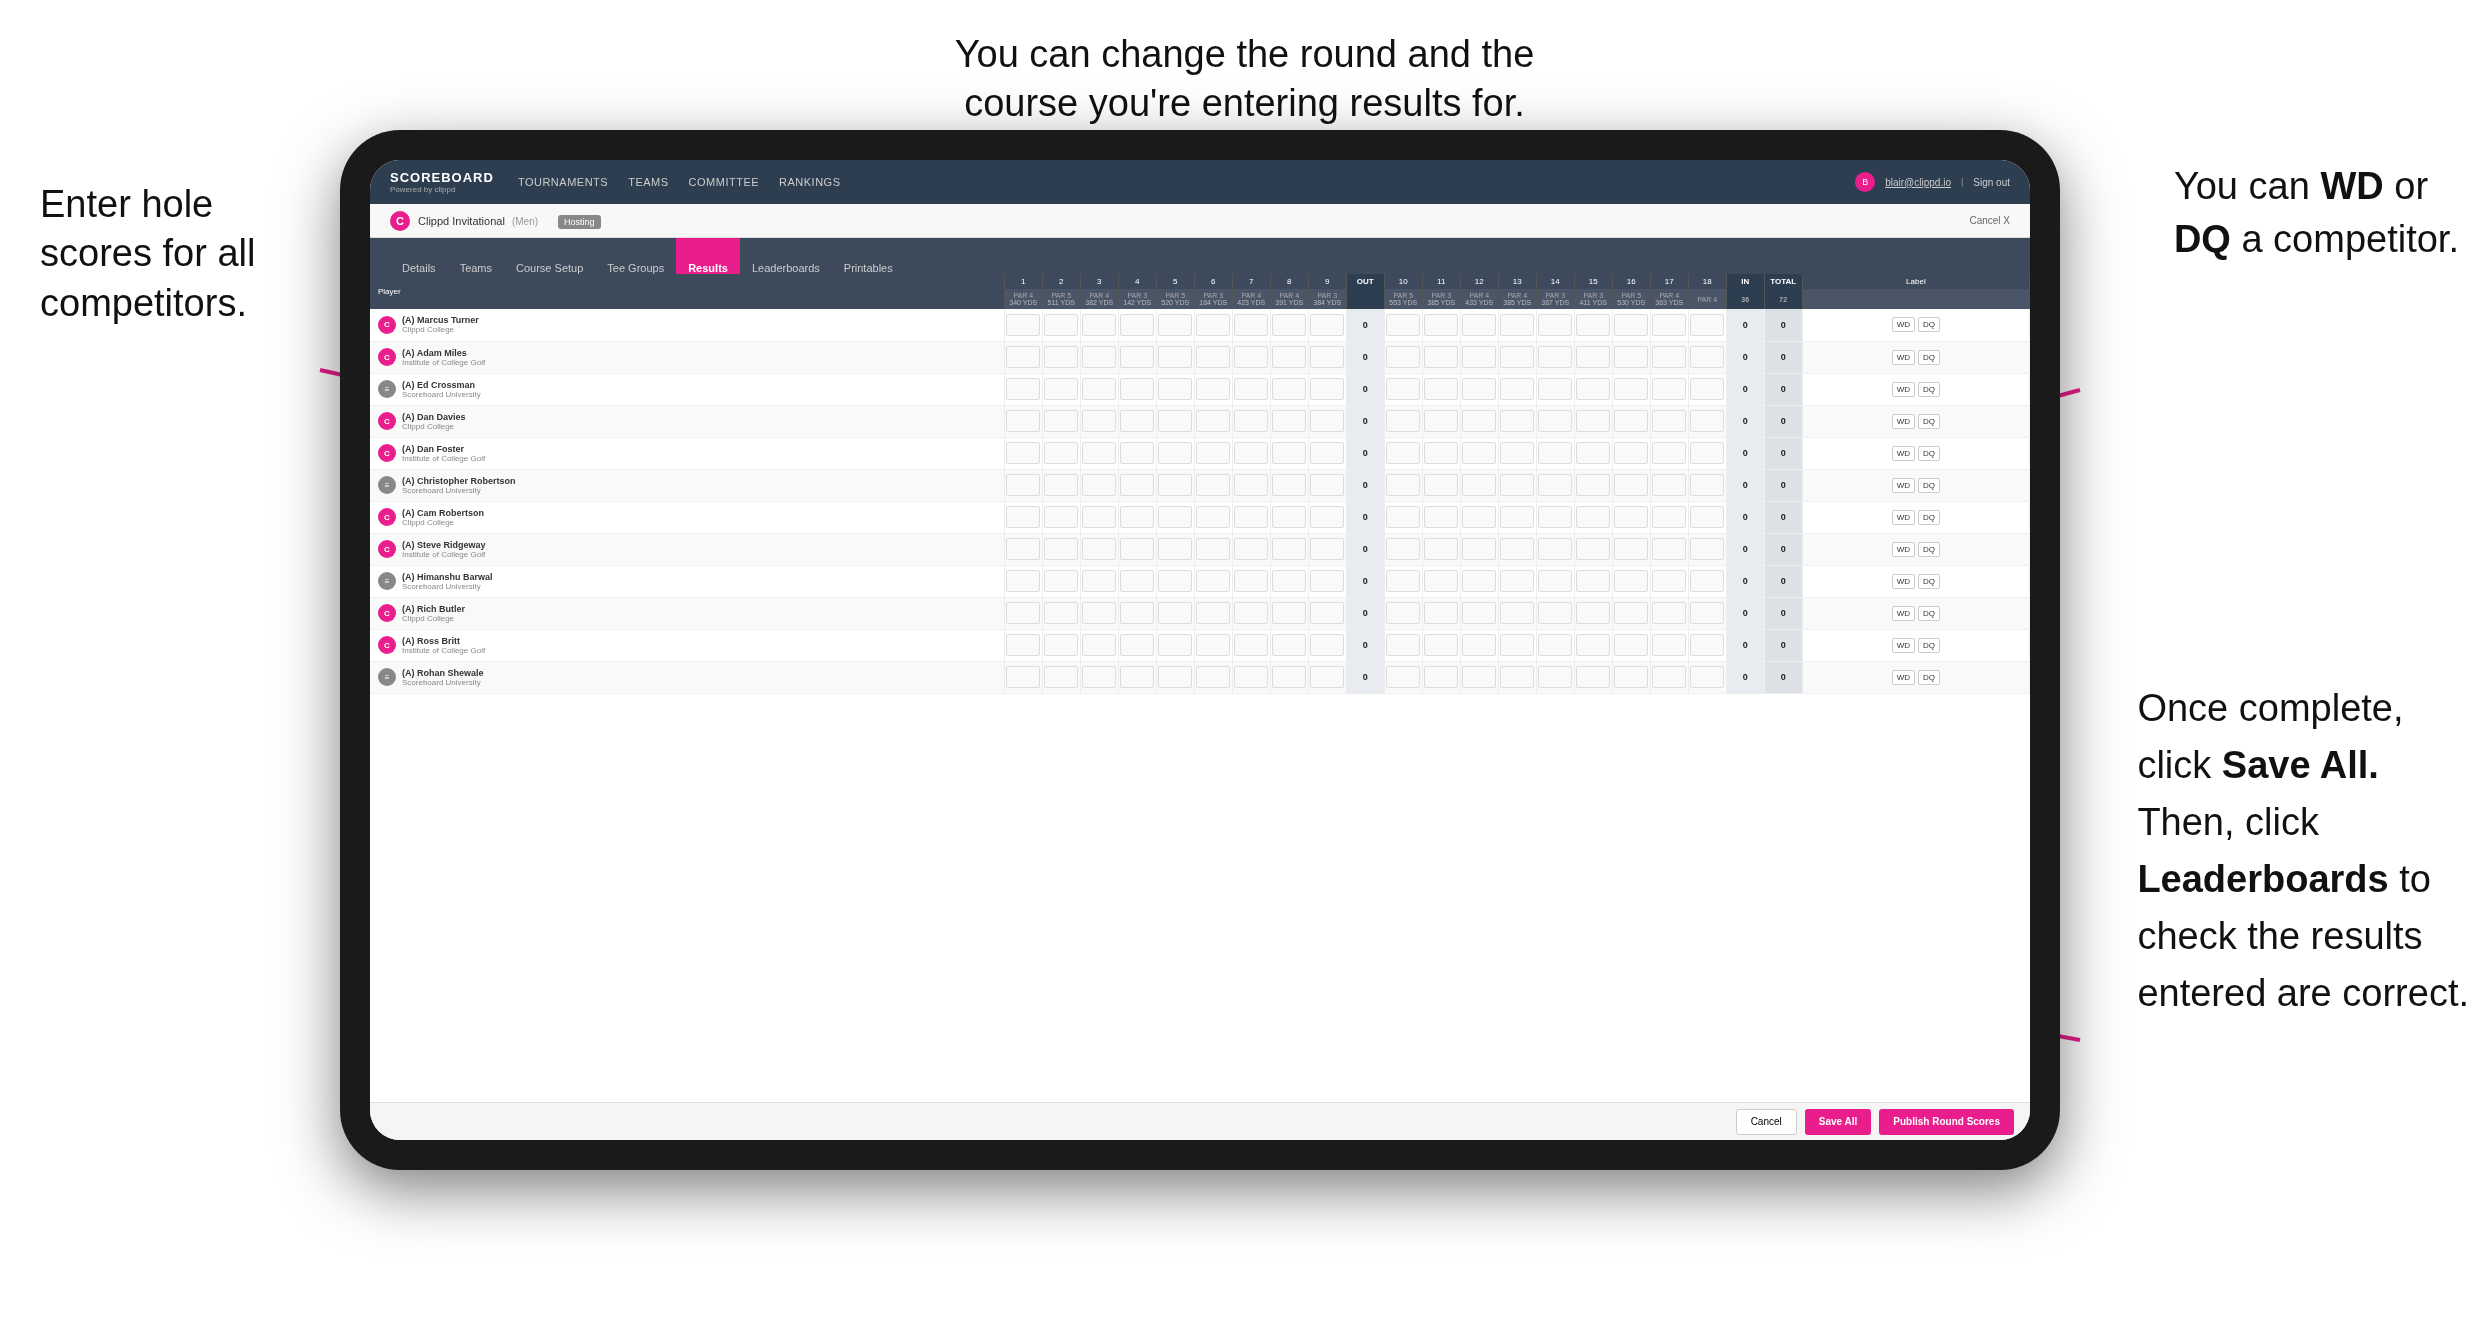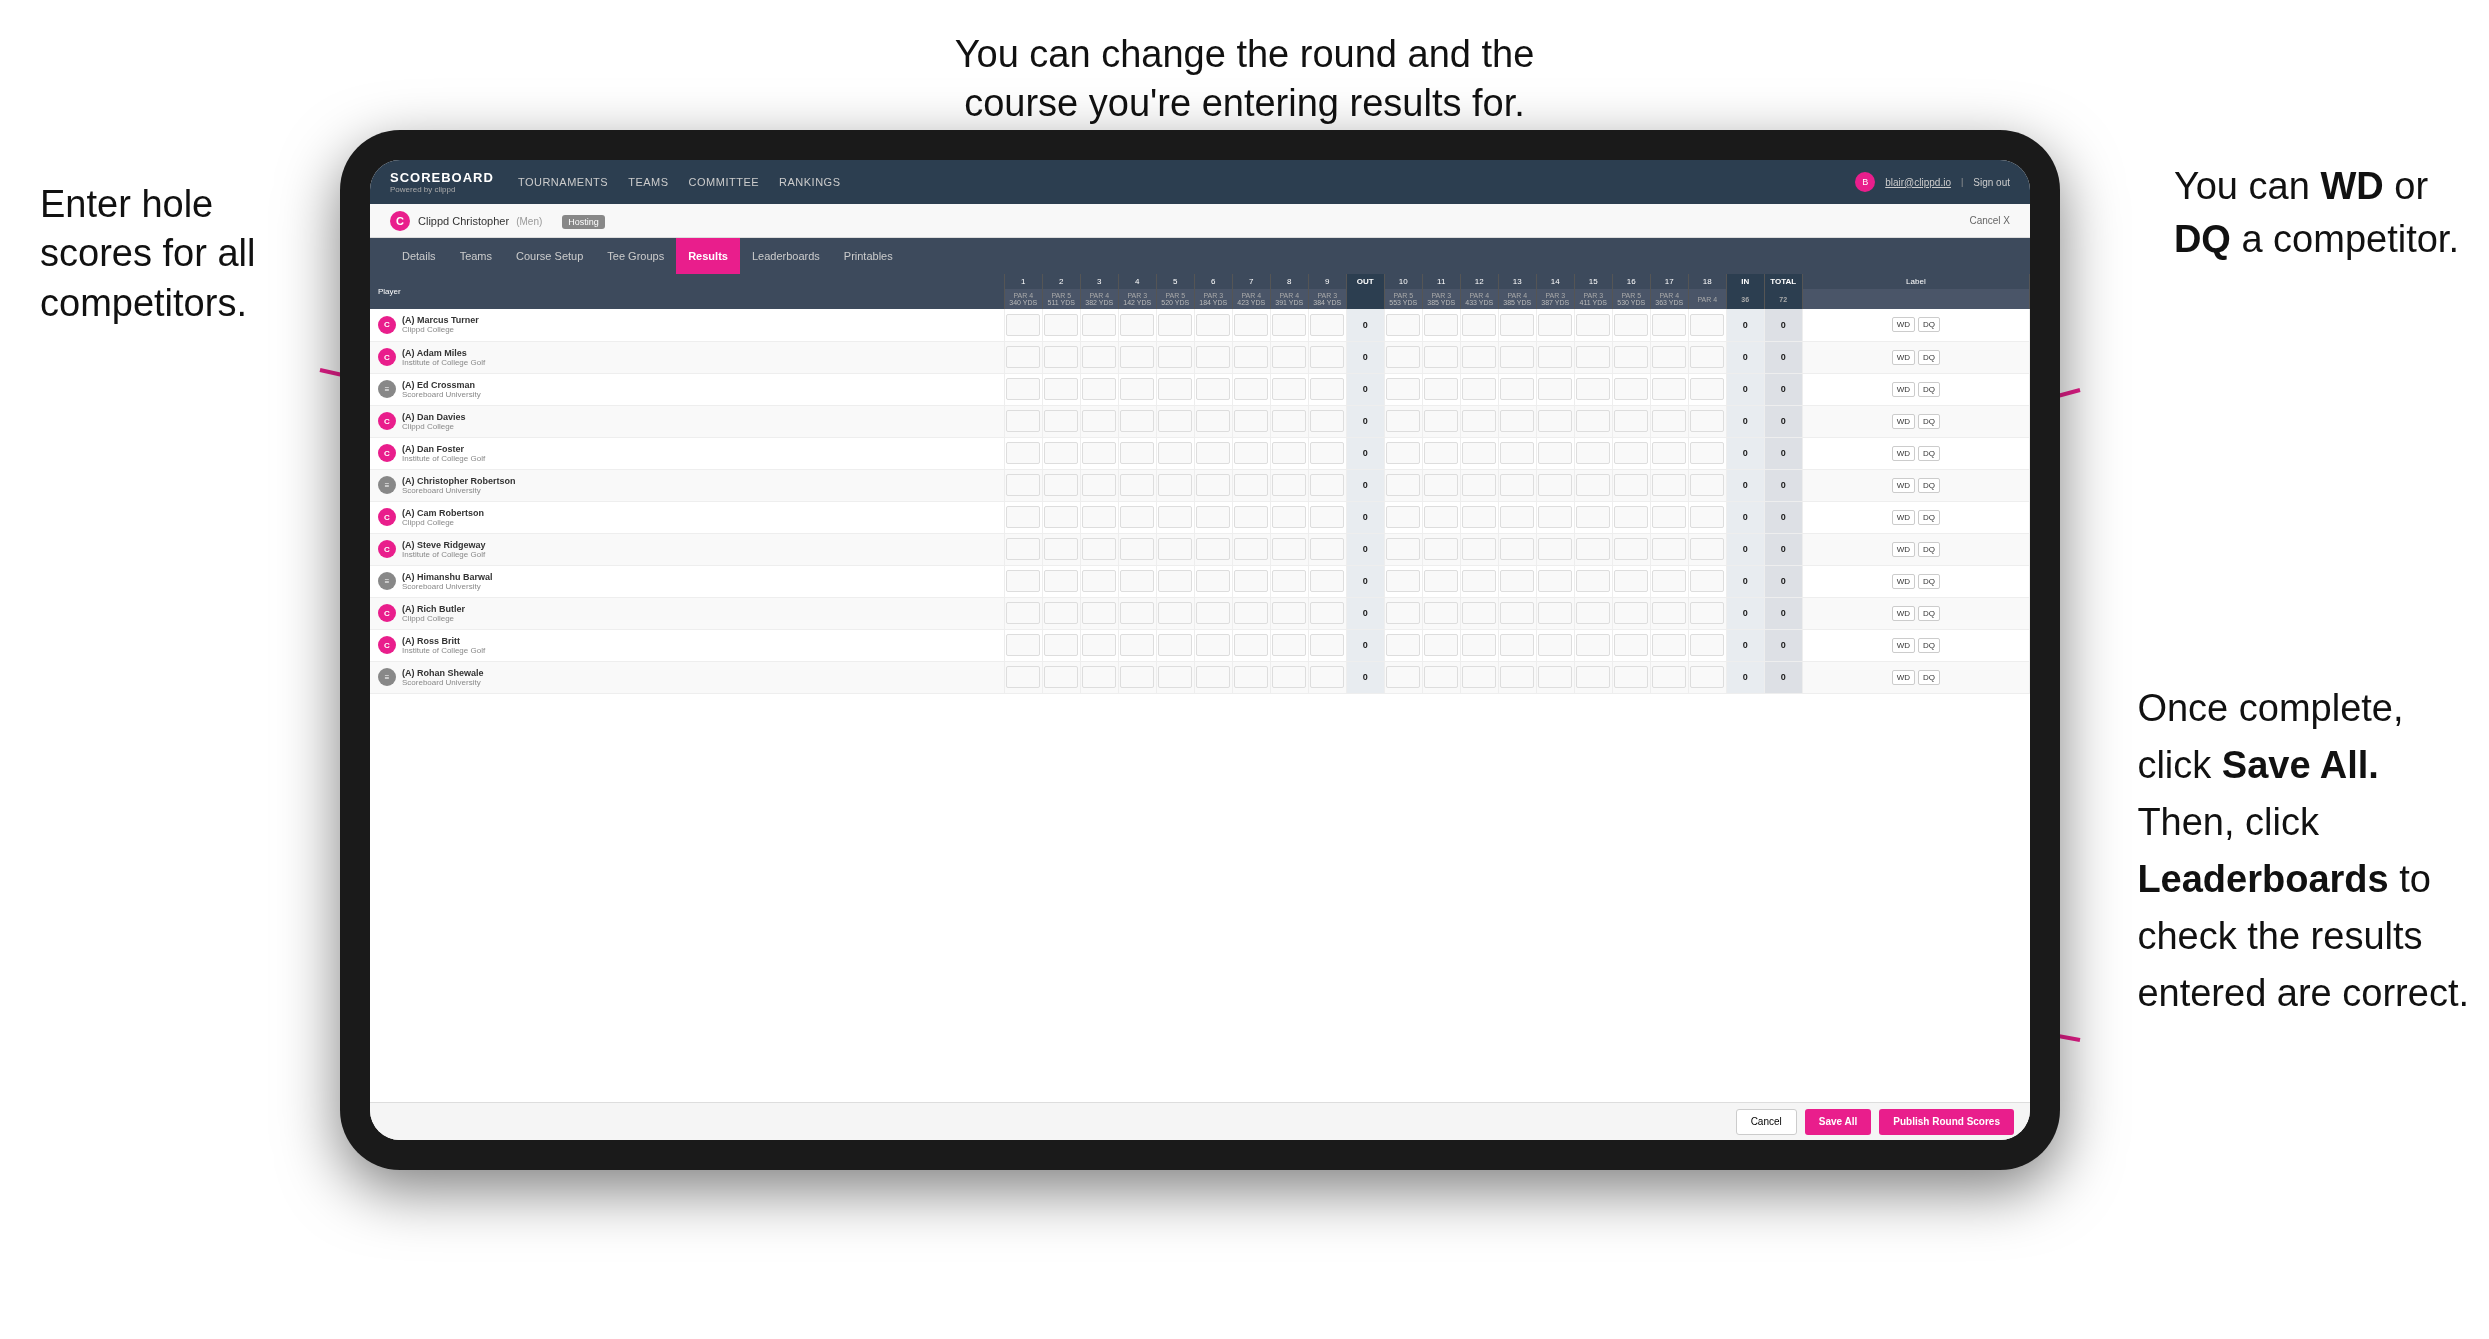--- a/index.html
+++ b/index.html
@@ -200,21 +200,21 @@
       height: 36px;
       flex-shrink: 0;
     }
 
     .tab {
       color: #ccc;
       font-size: 11px;
       padding: 0 12px;
       height: 100%;
       display: flex;
-      align-items: center;
+      align-items: flex-end;
       cursor: pointer;
     }
 
     .tab.active {
       background: #e91e8c;
       color: white;
       font-weight: bold;
     }
 
     
@@ -531,21 +531,21 @@
         <div class="user-avatar">B</div>
         <span class="user">blair@clippd.io</span>
         <span style="color:#999;font-size:9px;">|</span>
         <span class="sign-out">Sign out</span>
       </div>
     </div>
 
     <div class="breadcrumb-bar">
       <div class="breadcrumb-logo">C</div>
       <span class="breadcrumb-text">
-        <span>Clippd Christopher</span>
+        <span>Clippd Invitational</span>
         <span style="font-size:10px;color:#999;margin-left:4px;">(Men)</span>
         <span class="hosting-badge">Hosting</span>
       </span>
       <span class="cancel-btn">Cancel X</span>
     </div>
 
     <div class="tab-bar">
       <div class="tab">
           <span>Details</span>
         </div>

